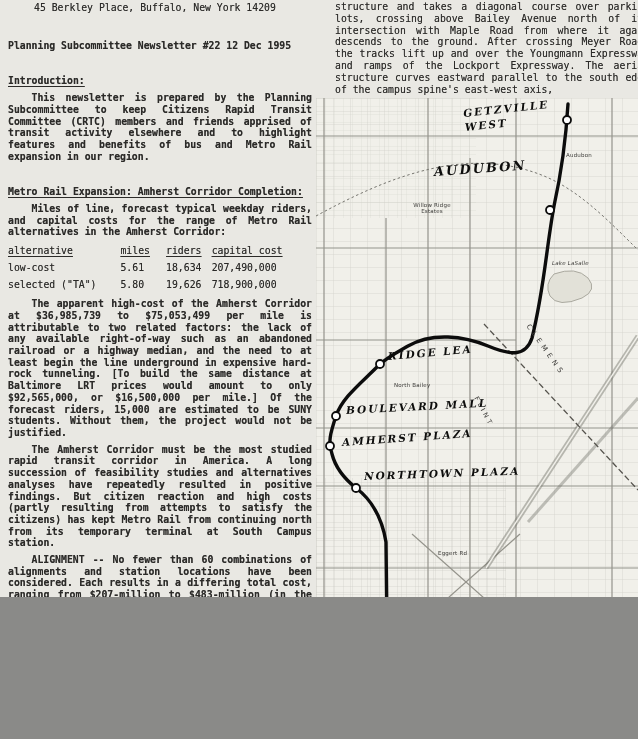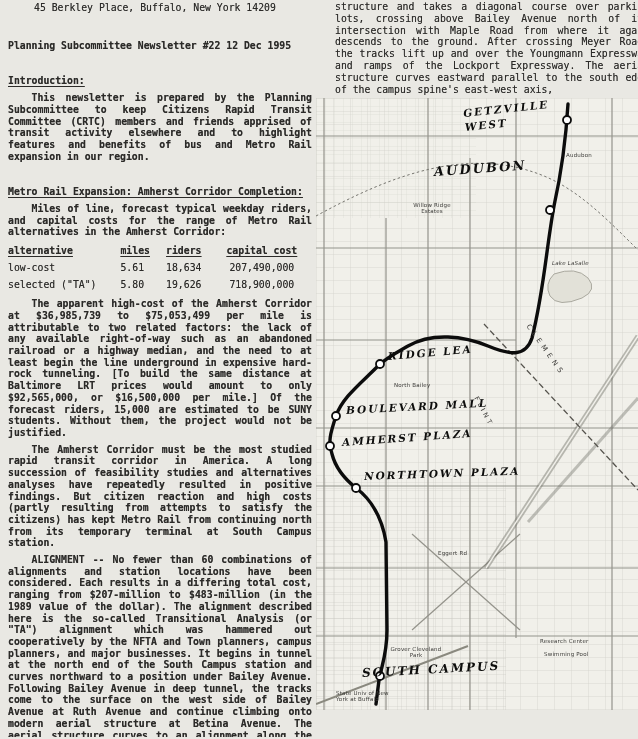--- a/index.html
+++ b/index.html
@@ -1,41 +1,41 @@
 <!DOCTYPE html>
 <html><head>
 <meta charset="utf-8">
 <style>
   html,body{margin:0;padding:0;background:#8a8a88;}
   .page{
-    position:relative;width:638px;height:739px;overflow:hidden;
+    position:relative;width:638px;height:597px;overflow:hidden;
     background:#e9e8e3;
     font-family:"DejaVu Sans Mono","Liberation Mono",monospace;
     color:#2b2a28;
   }
   
   .left-col{
     position:absolute;left:8px;top:2px;width:304px;height:735px;overflow:hidden;
     font-size:9.8px;line-height:11.7px;text-align:justify;
     text-shadow:0 0 .5px rgba(40,40,40,.55);
   }
   .address{white-space:nowrap;padding-left:26px;}
   .nl-title{margin-top:26px;display:inline-block;font-weight:bold;
     text-underline-offset:2px;}
   .sec-head{margin-top:24px;display:inline-block;font-weight:bold;
     text-decoration:underline;text-underline-offset:2px;}
   .para{margin:5px 0 0 0;text-indent:2.4em;font-weight:bold;}
   
   table.alts{margin-top:5px;width:100%;border-collapse:collapse;
     font-size:9.8px;line-height:11.7px;}
-  table.alts th{font-weight:bold;text-decoration:underline;text-underline-offset:2px;}
+  table.alts th{font-weight:normal;text-decoration:underline;text-underline-offset:2px;}
   table.alts th,table.alts td{padding:2px 0 3px 0;white-space:nowrap;}
   .c-alt{text-align:left;width:37%;}
   .c-num{text-align:left;width:15%;}
-  .c-cap{text-align:center;width:33%;}
+  .c-cap{text-align:left;width:33%;}
   
   .right-col{
     position:absolute;left:303px;top:1px;width:314px;height:96px;overflow:hidden;
     font-size:9.8px;line-height:11.8px;text-align:justify;
     text-shadow:0 0 .5px rgba(40,40,40,.55);
     margin-left:32px;
   }
   
   .map{position:absolute;left:316px;top:98px;width:322px;height:612px;}
   .map svg{position:absolute;left:0;top:0;}

